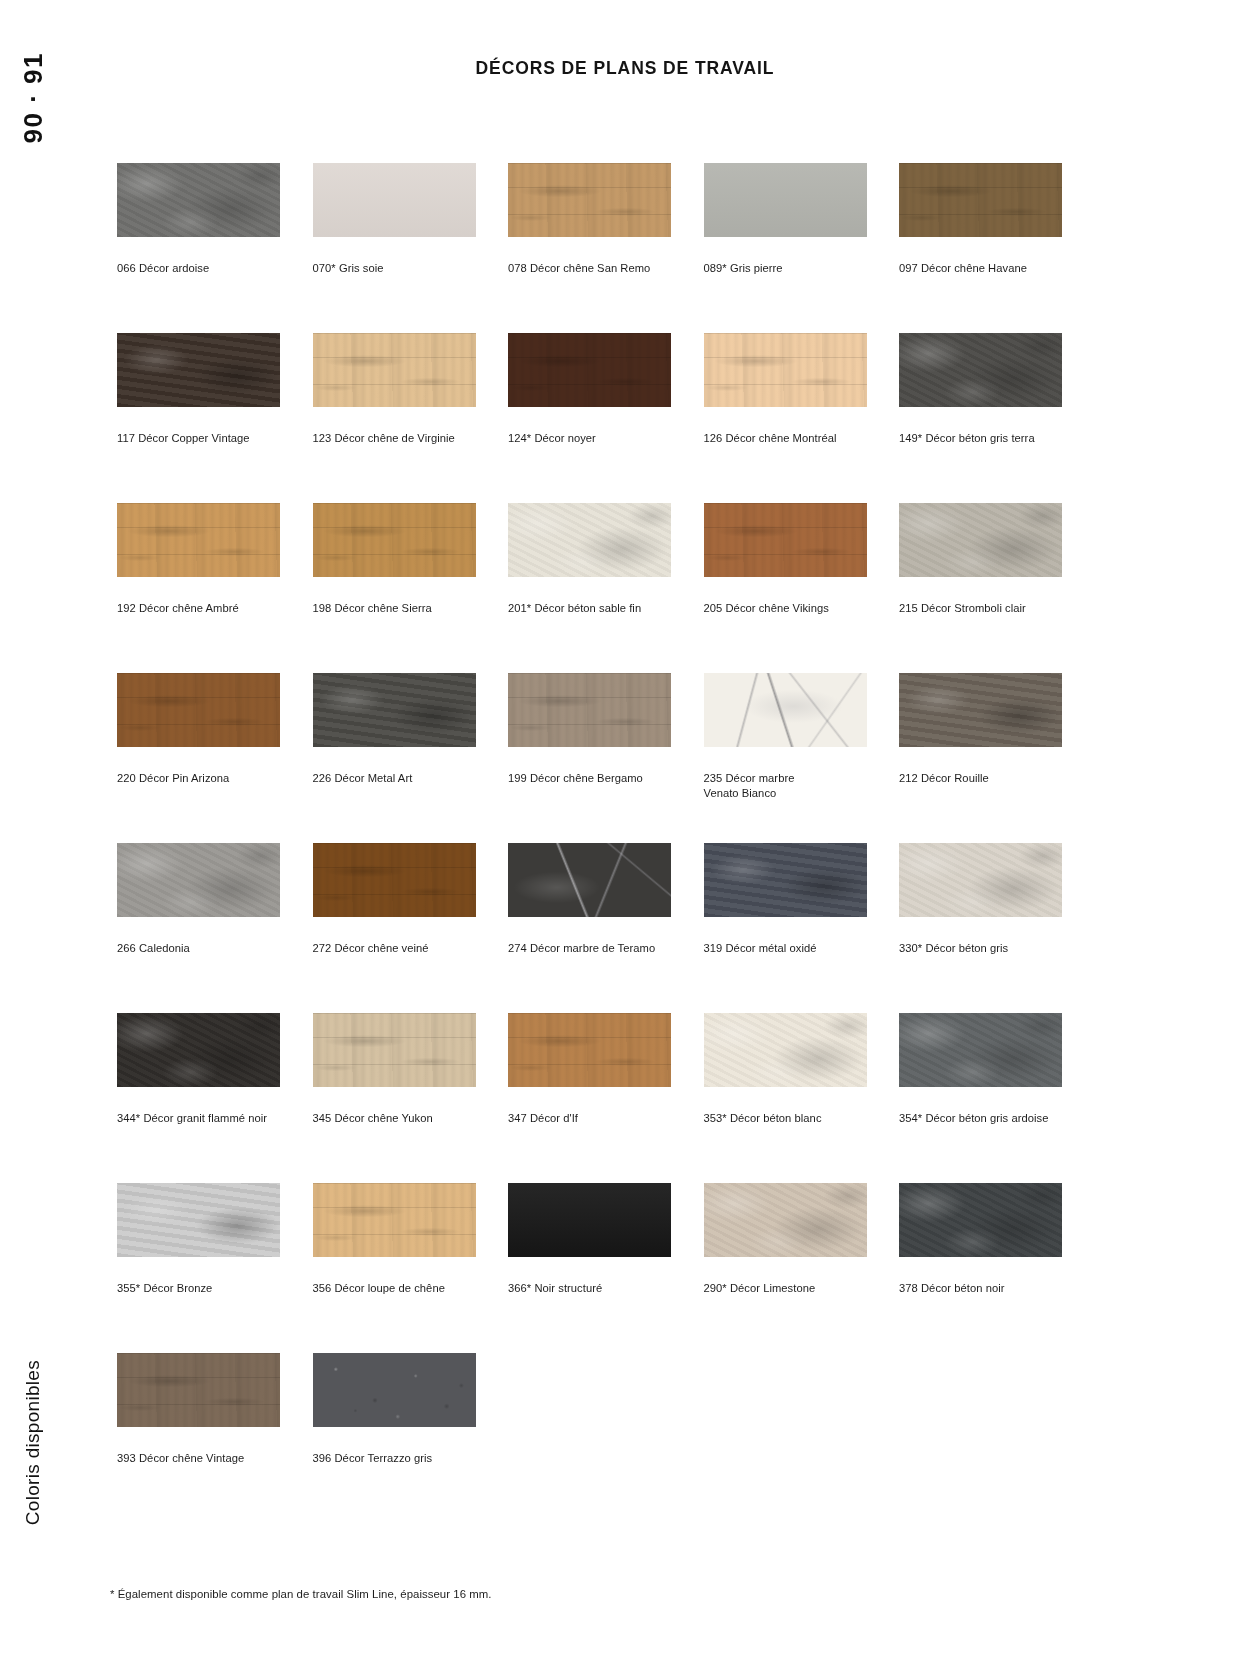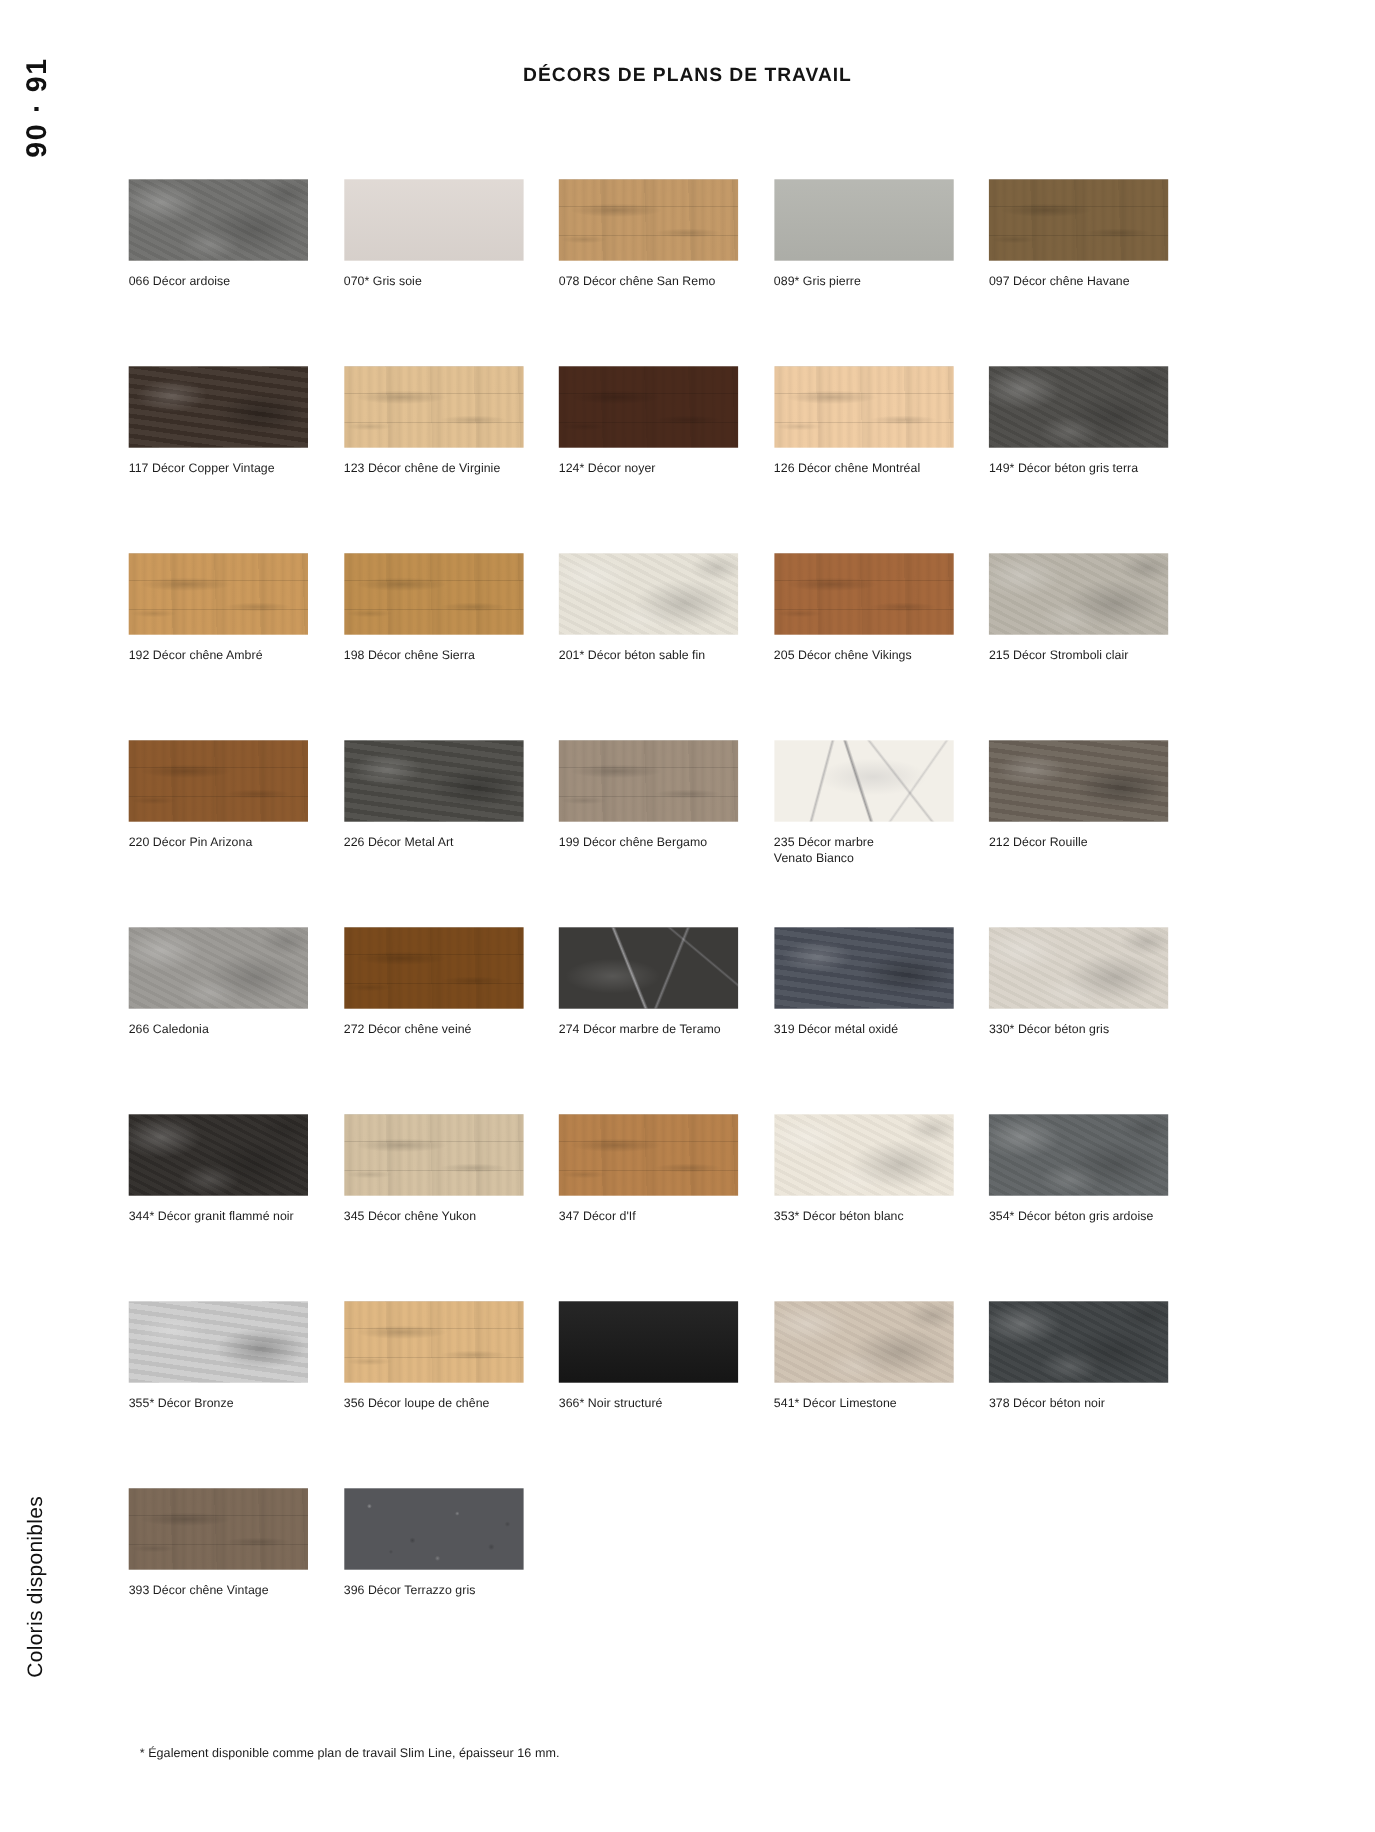--- a/index.html
+++ b/index.html
@@ -82,32 +82,32 @@
   }
   .swatch-tile {
     width: 163px;
     height: 74px;
     border: 0;
     position: relative;
     overflow: hidden;
     background-color: #cccccc;
   }
   .swatch-label {
-    margin-top: 12px;
+    margin-top: 24px;
     font-size: 11.2px;
     line-height: 1.33;
     letter-spacing: 0.05px;
     color: #1d1d1d;
     max-width: 160px;
   }
 
   
   .footnote {
     position: absolute;
-    left: 127px;
+    left: 110px;
     top: 1588px;
     font-size: 11.4px;
     letter-spacing: 0.05px;
     color: #1d1d1d;
     text-align: center;
   }
 
   
   .tex { position: absolute; inset: 0; }
 
@@ -426,21 +426,21 @@
     <div class="swatch-cell">
       <div class="swatch-tile" style="background-color: rgb(22, 22, 22);">
         <div class="tex tex-plain"></div>
       </div>
       <div class="swatch-label">366* Noir structuré</div>
     </div>
     <div class="swatch-cell">
       <div class="swatch-tile" style="background-color: rgb(207, 194, 178);">
         <div class="tex tex-stone"></div>
       </div>
-      <div class="swatch-label">541* Décor Limestone</div>
+      <div class="swatch-label">290* Décor Limestone</div>
     </div>
     <div class="swatch-cell">
       <div class="swatch-tile" style="background-color: rgb(62, 66, 68);">
         <div class="tex tex-stone"></div>
       </div>
       <div class="swatch-label">378 Décor béton noir</div>
     </div>
     <div class="swatch-cell">
       <div class="swatch-tile" style="background-color: rgb(125, 106, 88);">
         <div class="tex tex-wood"></div>

